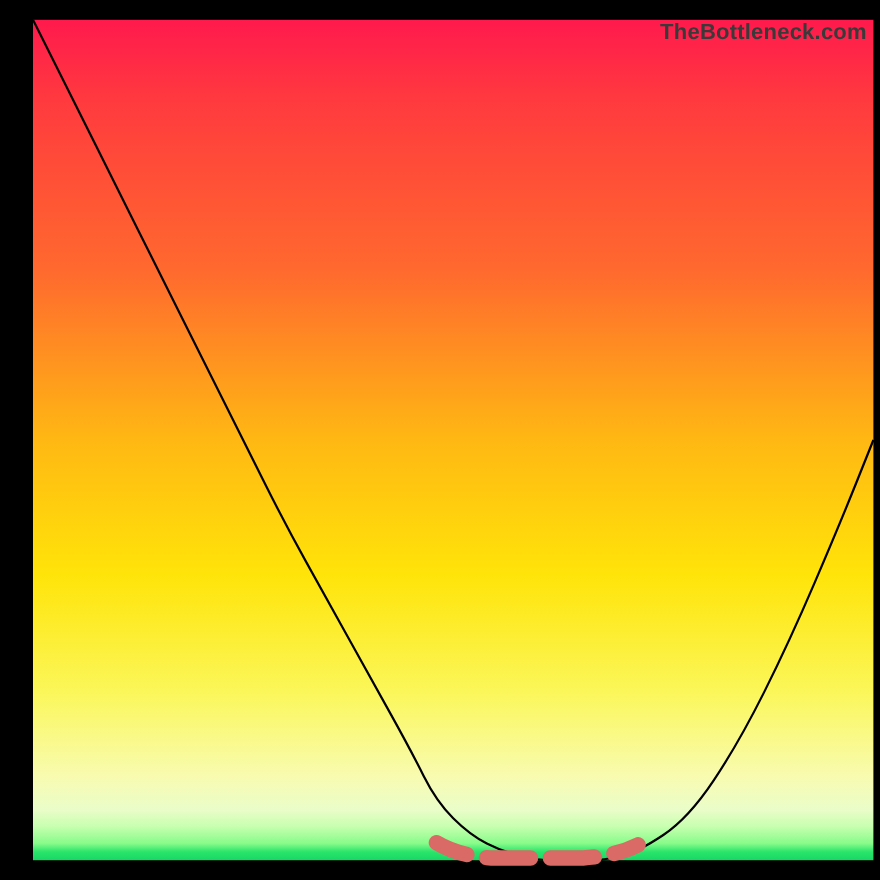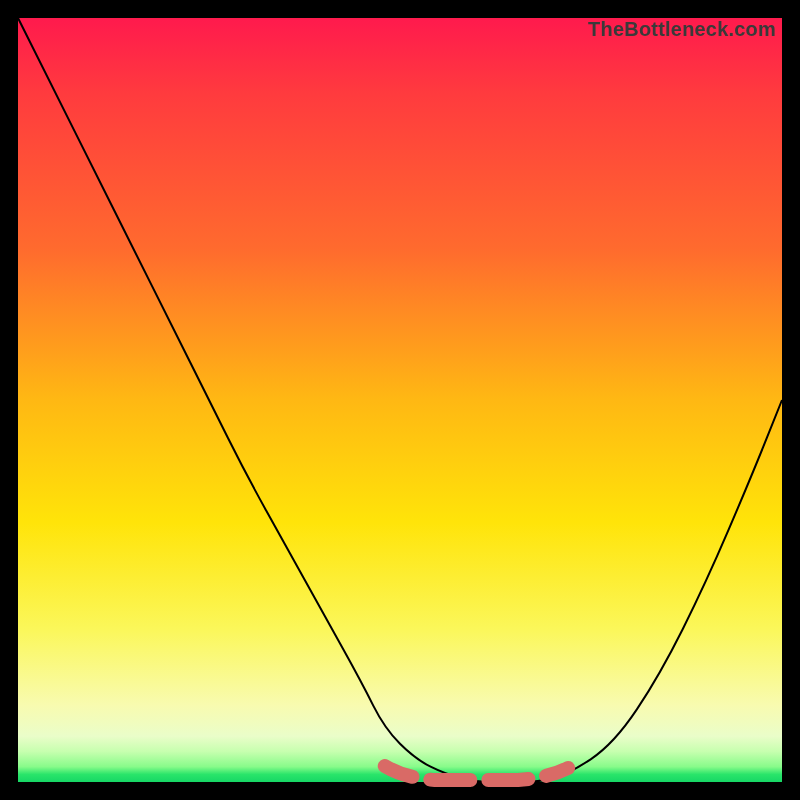--- a/index.html
+++ b/index.html
@@ -12,21 +12,21 @@
     overflow: hidden;
   }
   .stage {
     position: relative;
     width: 800px;
     height: 800px;
     background: #000;
   }
   .plot-area {
     position: absolute;
-    left: 18px;
+    left: 30px;
     top: 18px;
     width: 764px;
     height: 764px;
     
     background: linear-gradient(
       to bottom,
       #ff1a4d 0%,
       #ff3b3e 10%,
       #ff6a2e 30%,
       #ffb813 50%,

